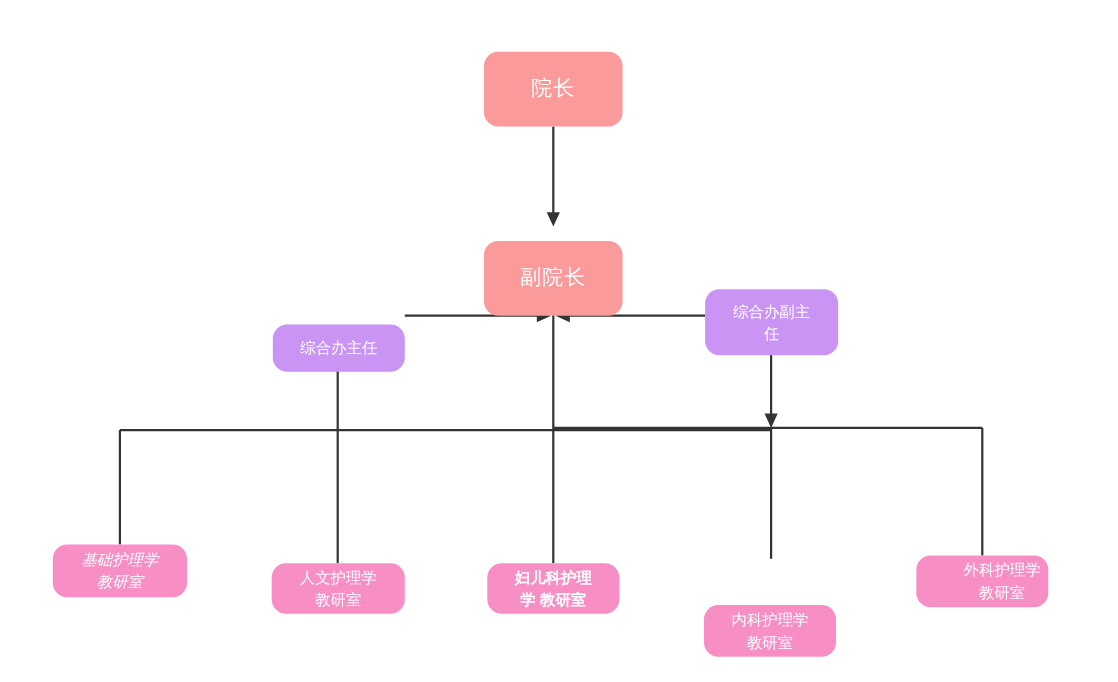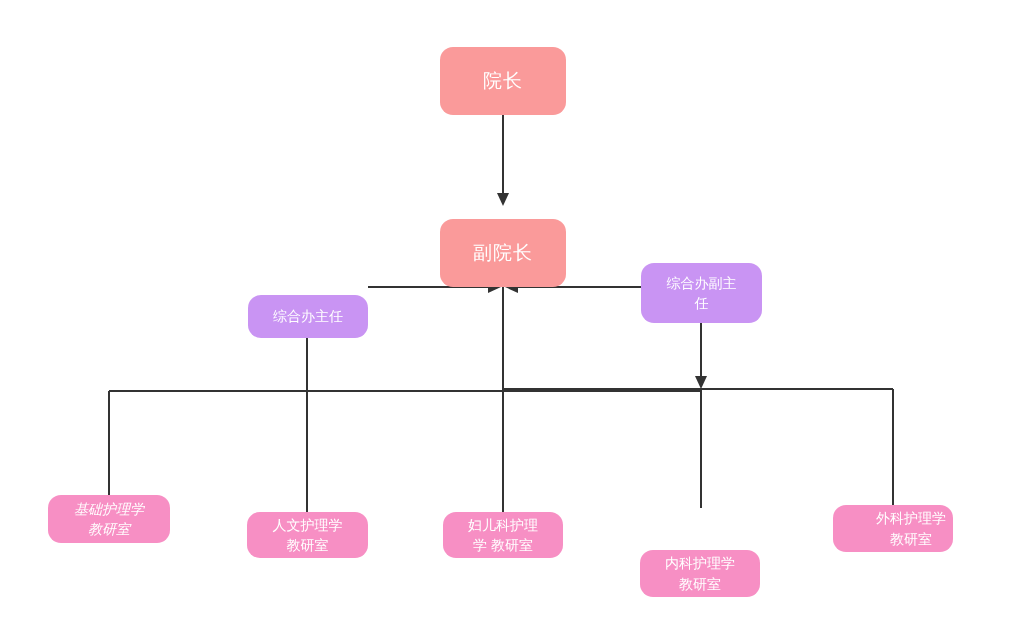--- a/index.html
+++ b/index.html
@@ -93,21 +93,21 @@
 
   <div class="node small" id="n-office-deputy" style="background-color: rgb(201, 148, 243);">综合办副主
 任</div>
 
   <div class="node small" id="n-dept-basic" style="background-color: rgb(247, 143, 196); font-style: italic;">基础护理学
 教研室</div>
 
   <div class="node small" id="n-dept-humanistic" style="background-color: rgb(247, 143, 196);">人文护理学
 教研室</div>
 
-  <div class="node small" id="n-dept-maternal" style="background-color: rgb(247, 143, 196);">妇儿科护理
+  <div class="node small" id="n-dept-maternal" style="background-color: rgb(247, 143, 196); font-weight: bold;">妇儿科护理
 学  教研室</div>
 
   <div class="node small" id="n-dept-internal" style="background-color: rgb(247, 143, 196); margin-top: 42px;">内科护理学
 教研室</div>
 
   <div class="node small" id="n-dept-surgical" style="background-color: rgb(247, 143, 196); padding-left: 36px;">外科护理学
 教研室</div>
 
 </div>
 

